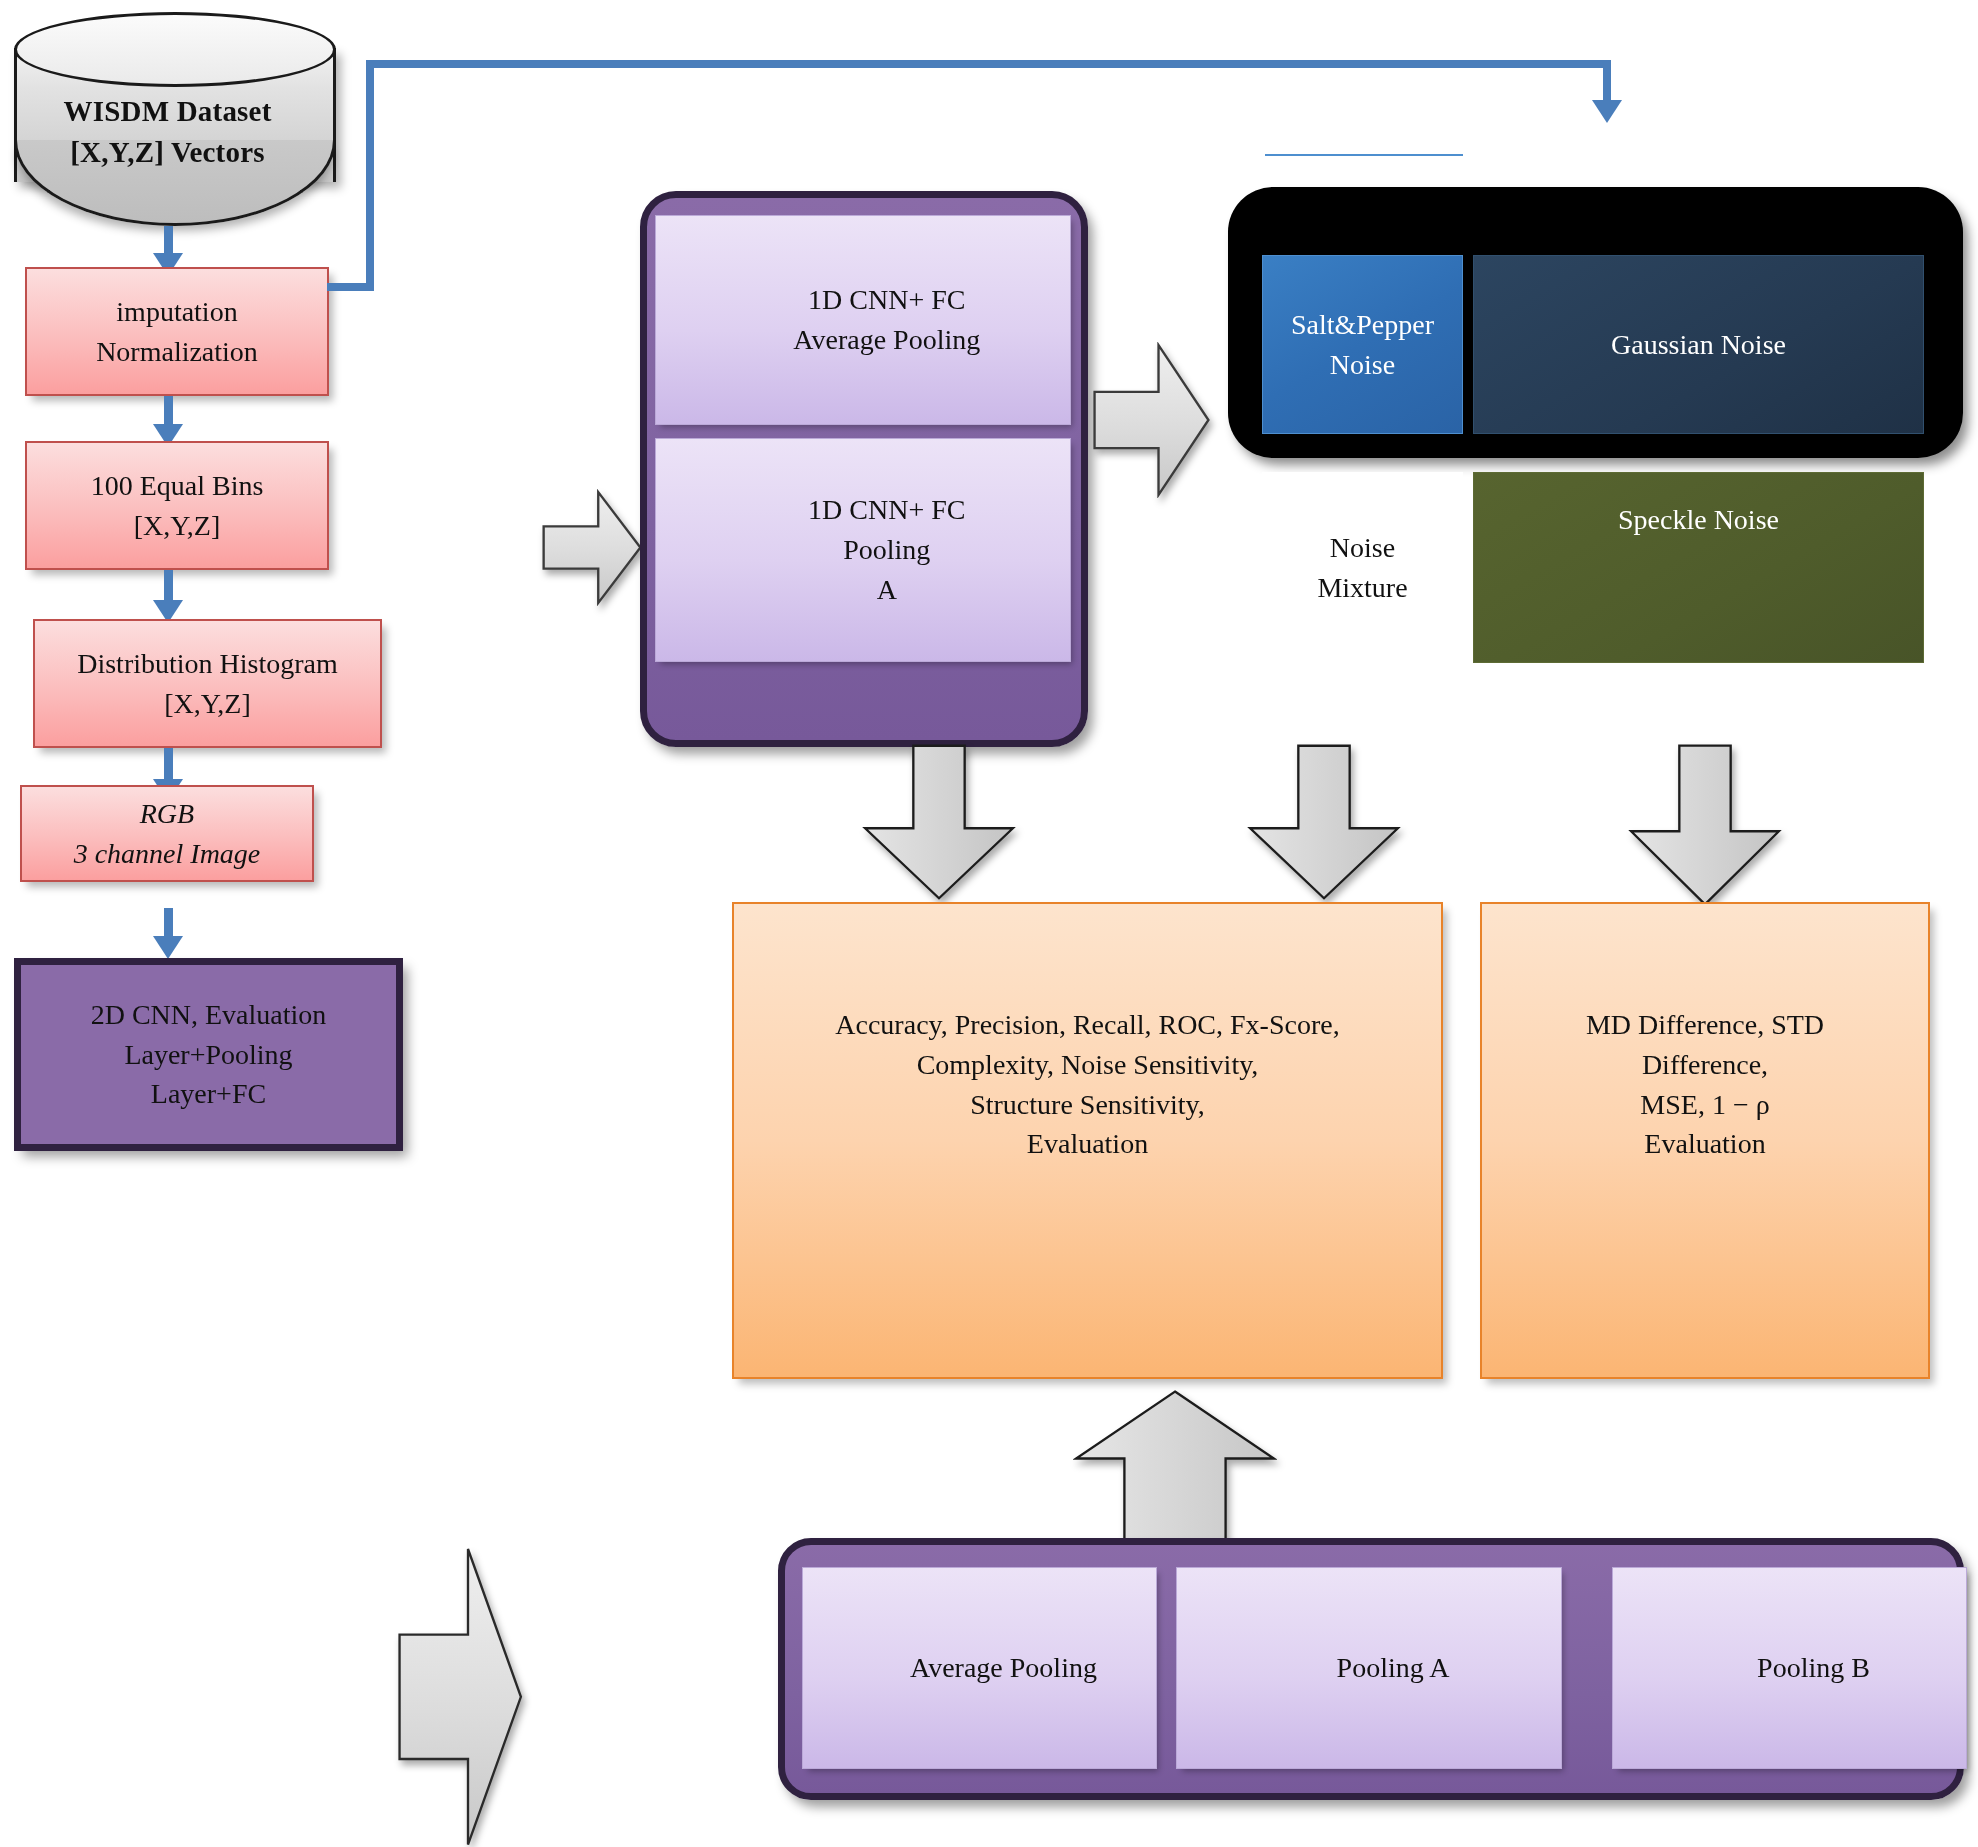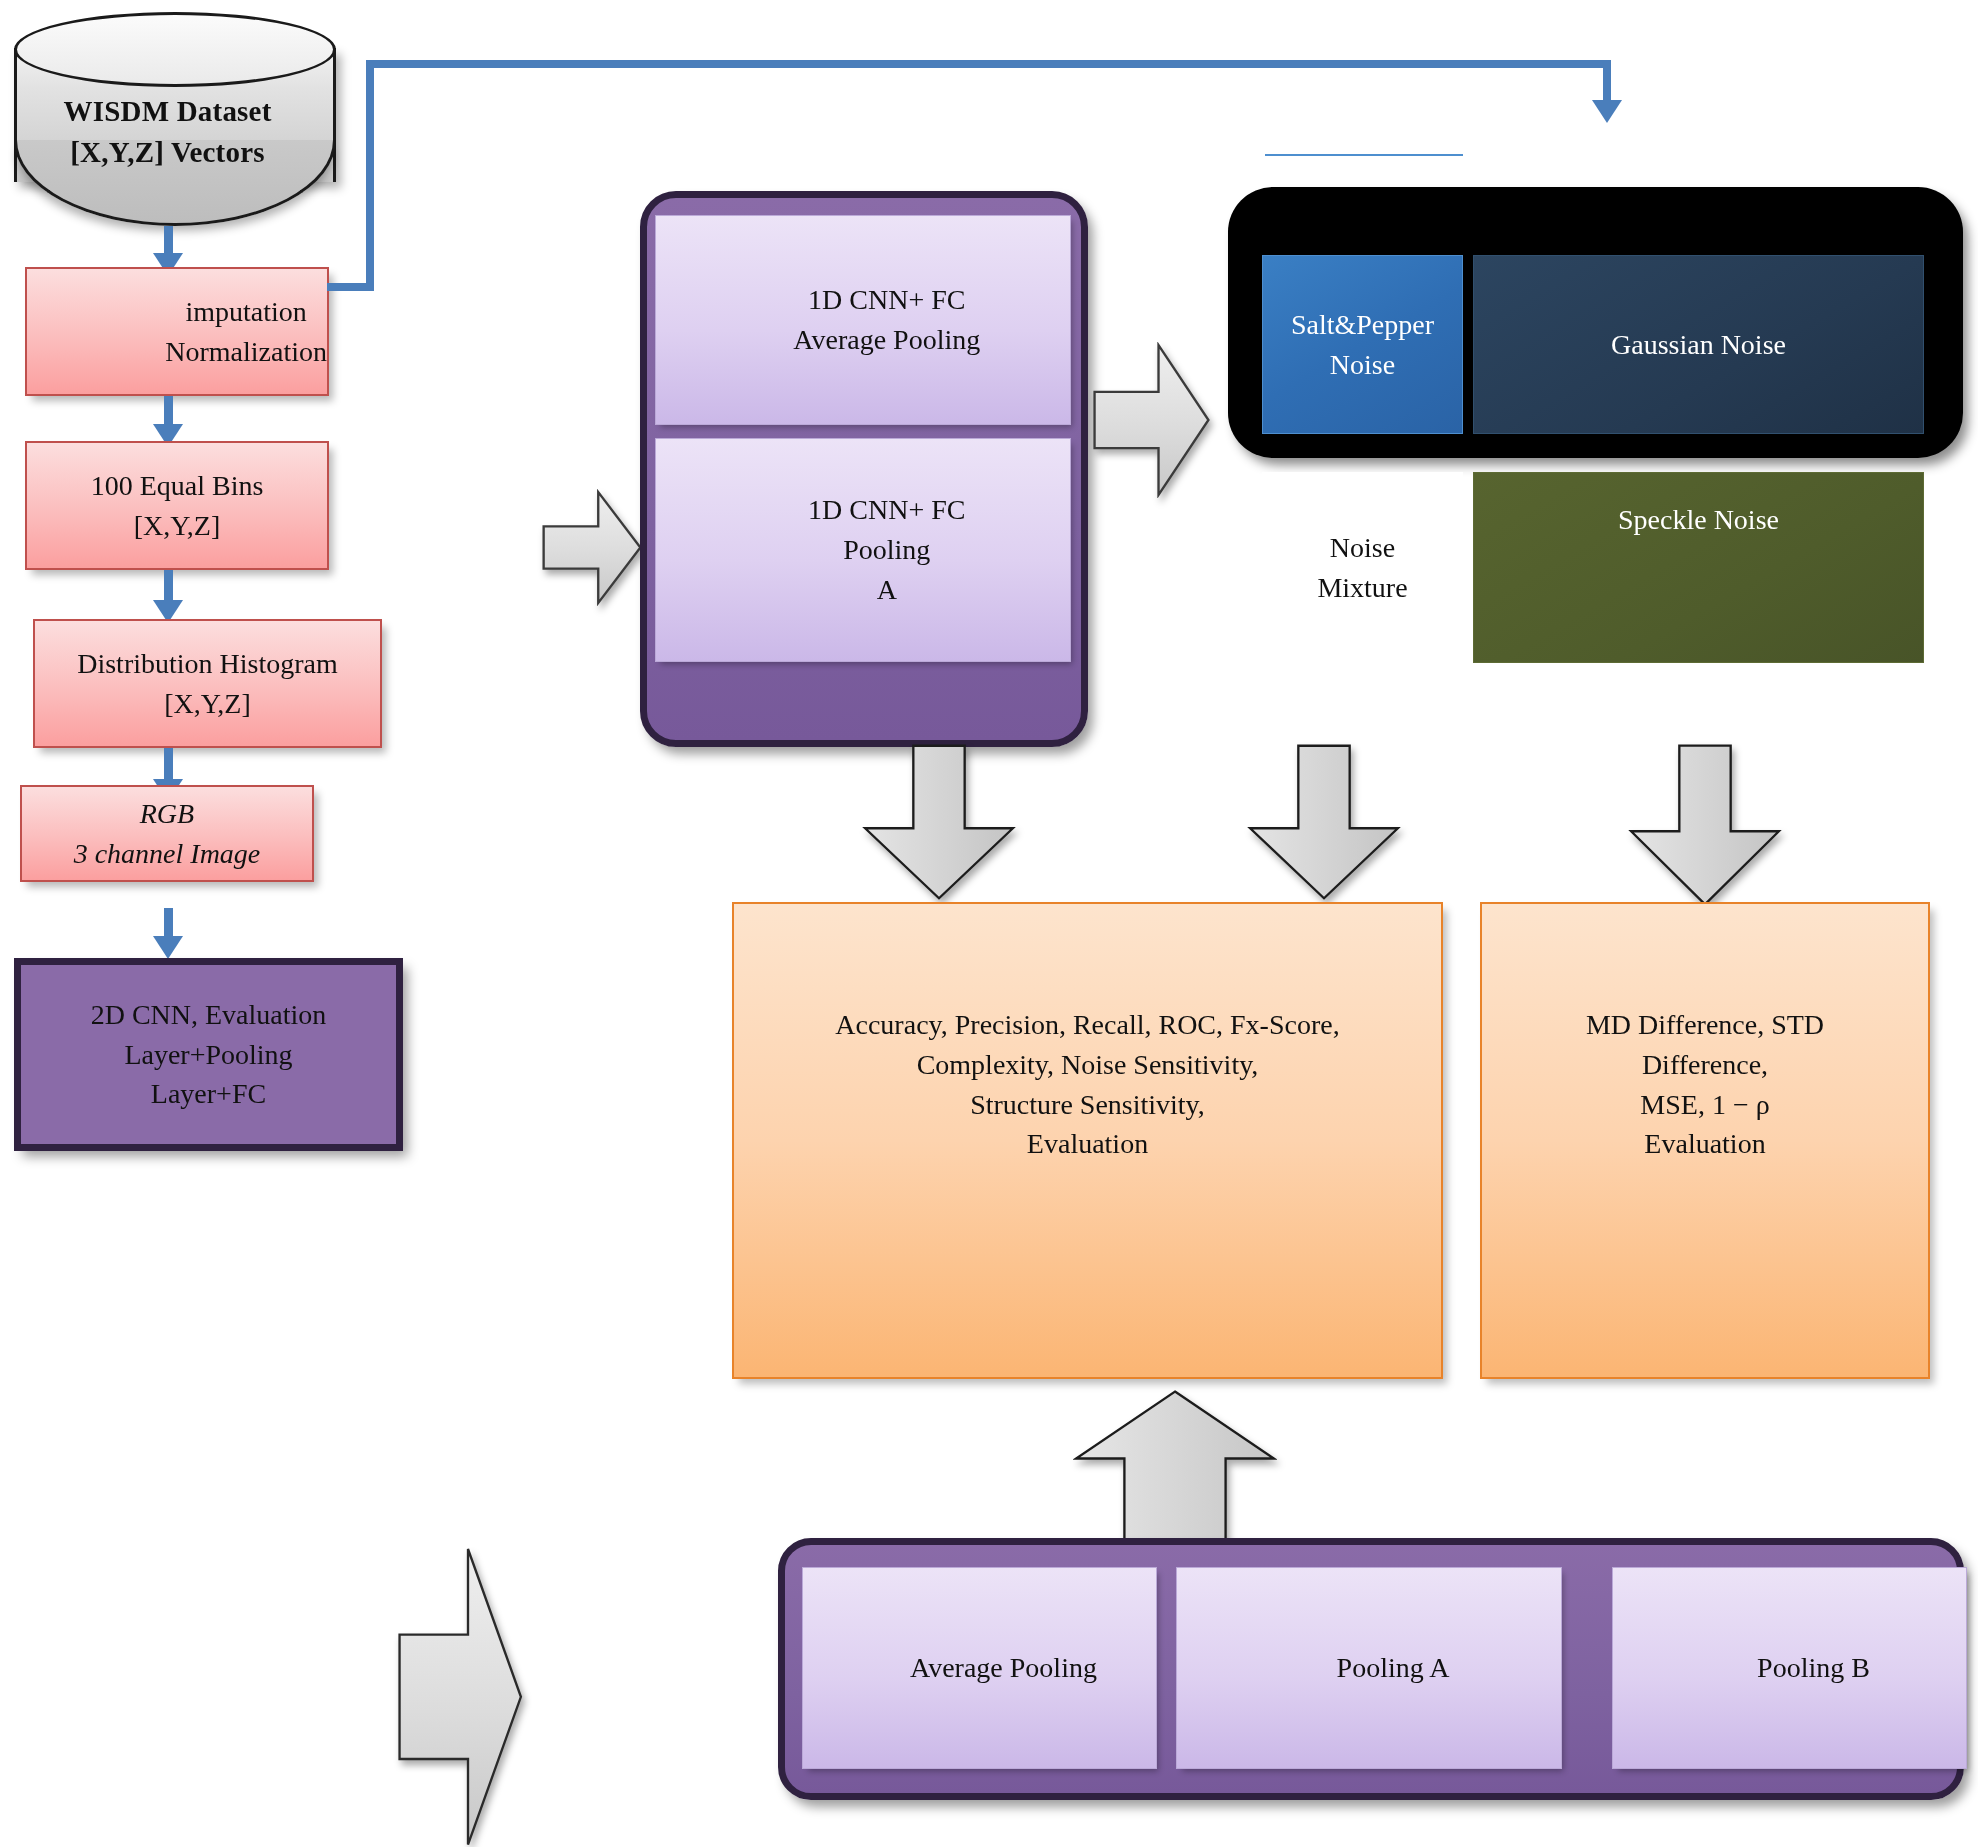--- a/index.html
+++ b/index.html
@@ -126,21 +126,21 @@
     <div class="abs cyl-top" style="left:0;top:4.7px;width:322px;height:75px;"></div>
     <div class="abs ctr cyl-label" style="left:0;top:81px;width:267px;height:87px;margin-left:20px;">WISDM Dataset
 [X,Y,Z] Vectors</div>
   </div>
 
   <div class="abs" style="left:0;top:226px;width:358px;height:47px;">
     <div class="abs blue-line" style="left:164px;top:0;width:8.6px;height:31px;"></div>
     <div class="abs blue-arrow" style="left:153px;top:26.5px;"></div>
   </div>
 
-  <div class="abs ctr pink" style="left:25px;top:267px;width:304px;height:129px;justify-content:flex-end;">
+  <div class="abs ctr pink" style="left:25px;top:267px;width:304px;height:129px;">
     <span>imputation
 Normalization</span>
   </div>
 
   <div class="abs" style="left:0;top:396px;width:358px;height:51px;">
     <div class="abs blue-line" style="left:164px;top:0;width:8.6px;height:33px;"></div>
     <div class="abs blue-arrow" style="left:153px;top:28px;"></div>
   </div>
 
   <div class="abs ctr pink" style="left:25px;top:441px;width:304px;height:129px;">

